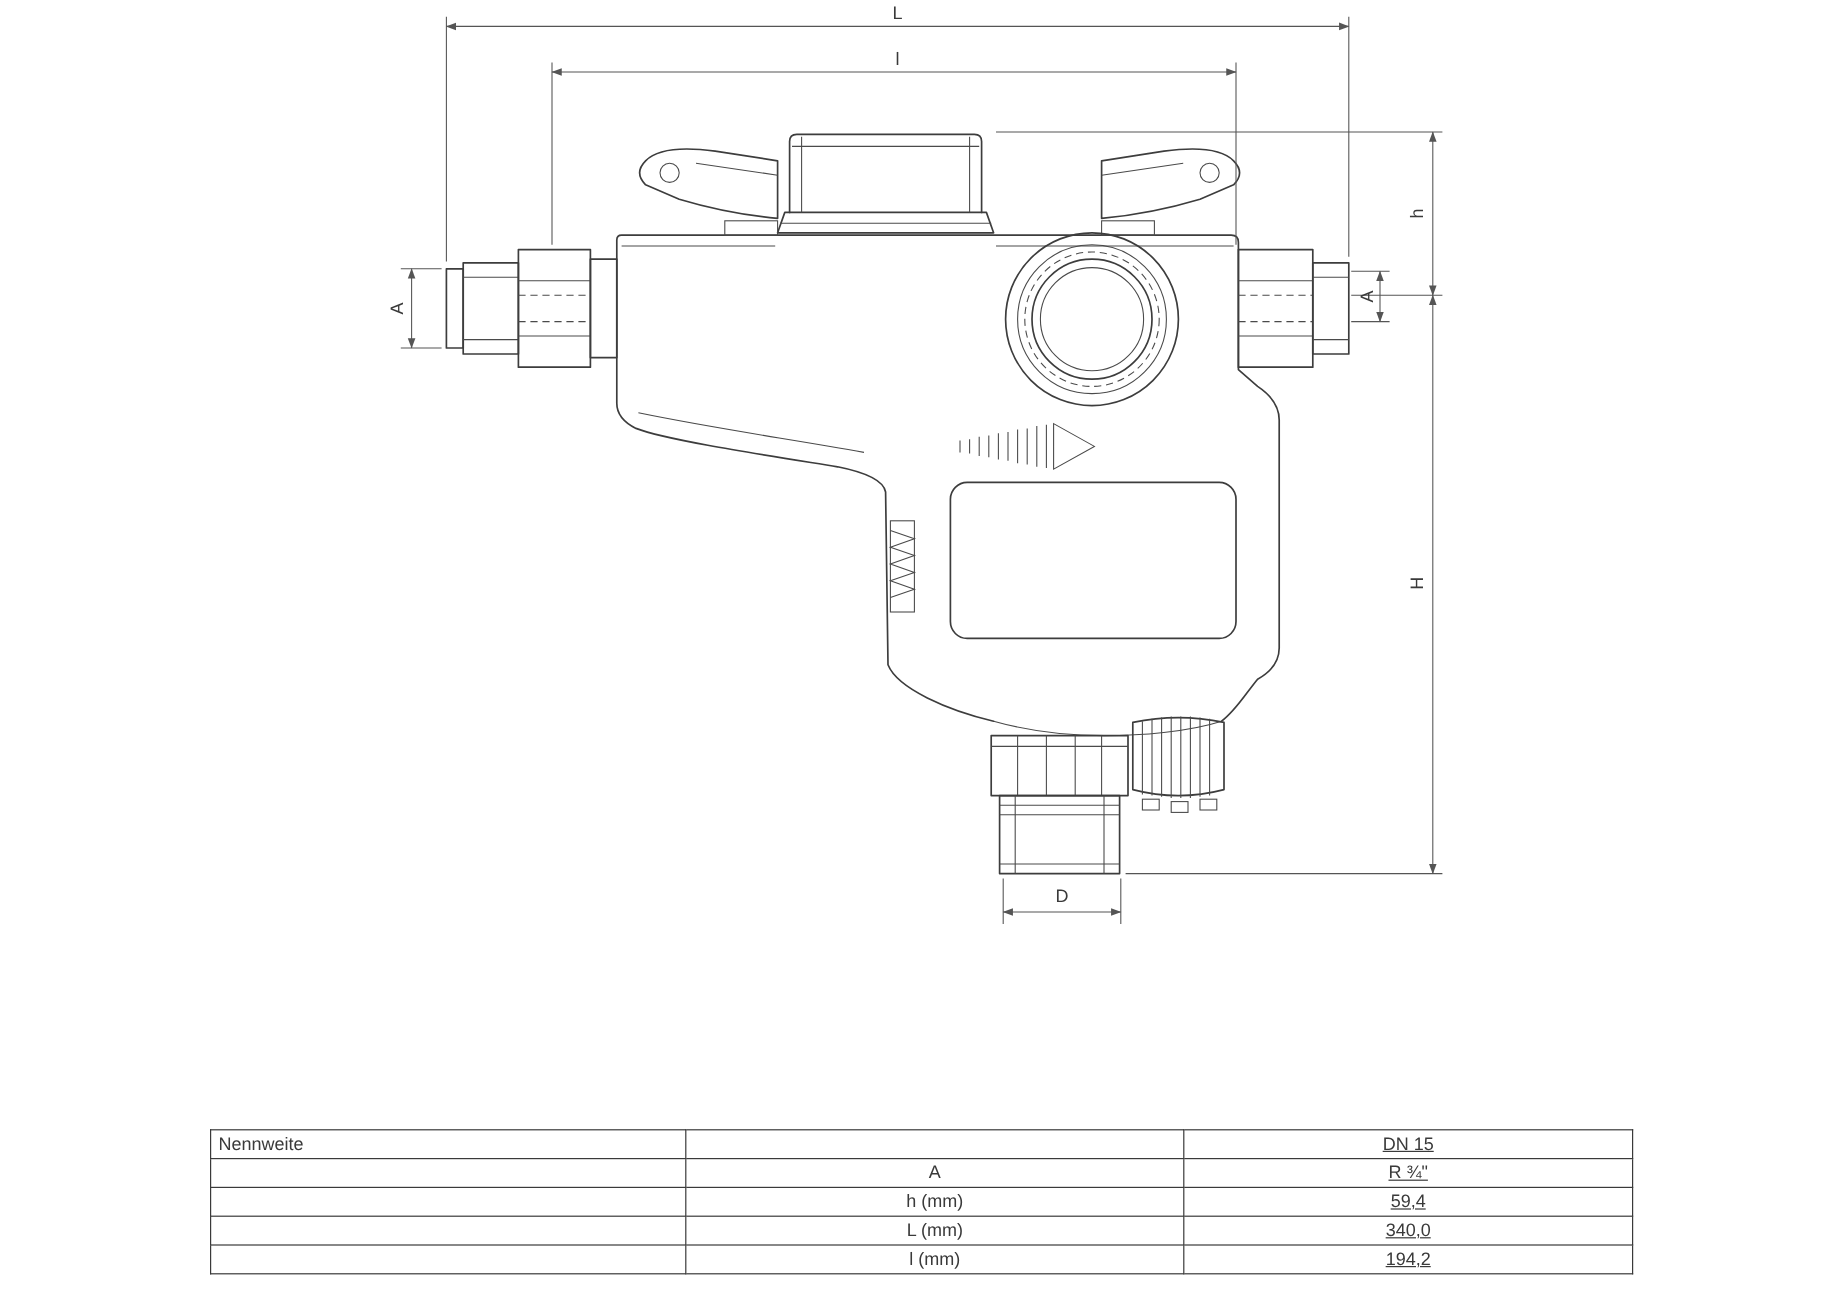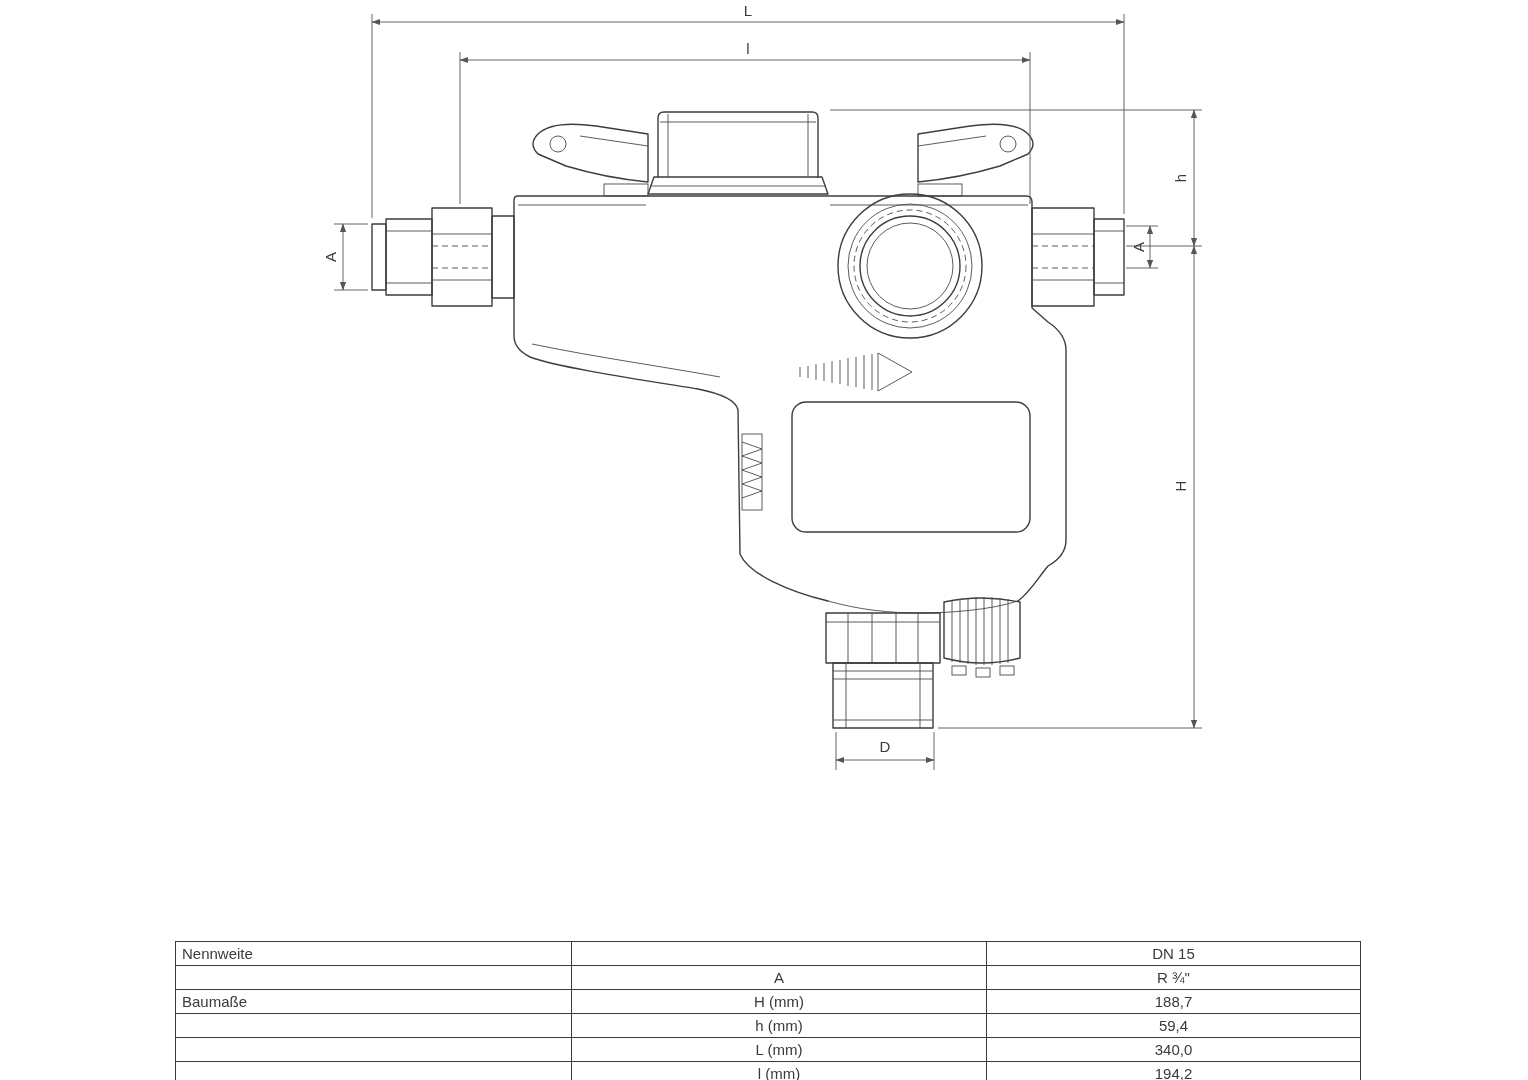--- a/index.html
+++ b/index.html
@@ -12,21 +12,21 @@
   .dim{fill:none;stroke:#555555;stroke-width:0.9;}
   .dim-label{font-family:"Liberation Sans",sans-serif;font-size:15px;fill:#3a3a3a;}
 
   
   .dim-table{position:absolute;left:175px;top:941px;width:1186px;border-collapse:collapse;
              table-layout:fixed;}
   .dim-table td{border:1px solid #3a3a3a;height:23px;font-size:15px;color:#3a3a3a;
                 padding:0 6px;white-space:nowrap;overflow:hidden;}
   .dim-table td.c1{width:383px;text-align:left;}
   .dim-table td.c2{width:402px;text-align:center;}
-  .dim-table td.c3{text-align:center;}
+  .dim-table td.c3{text-align:center;text-decoration:underline;}
 </style>
 </head>
 <body>
 
 <div class="page">
 
   <svg class="drawing" width="1528" height="890" viewBox="0 0 1528 890">
 
     <defs>
       <marker id="arr" viewBox="0 0 10 10" refX="9" refY="5" markerWidth="10" markerHeight="10" orient="auto-start-reverse">
@@ -219,25 +219,20 @@
       <td class="c1">Nennweite</td>
       <td class="c2"></td>
       <td class="c3">DN 15</td>
     </tr>
     <tr>
       <td class="c1"></td>
       <td class="c2">A</td>
       <td class="c3">R ¾"</td>
     </tr>
     <tr>
-      <td class="c1">Baumaße</td>
-      <td class="c2">H (mm)</td>
-      <td class="c3">188,7</td>
-    </tr>
-    <tr>
       <td class="c1"></td>
       <td class="c2">h (mm)</td>
       <td class="c3">59,4</td>
     </tr>
     <tr>
       <td class="c1"></td>
       <td class="c2">L (mm)</td>
       <td class="c3">340,0</td>
     </tr>
     <tr>

